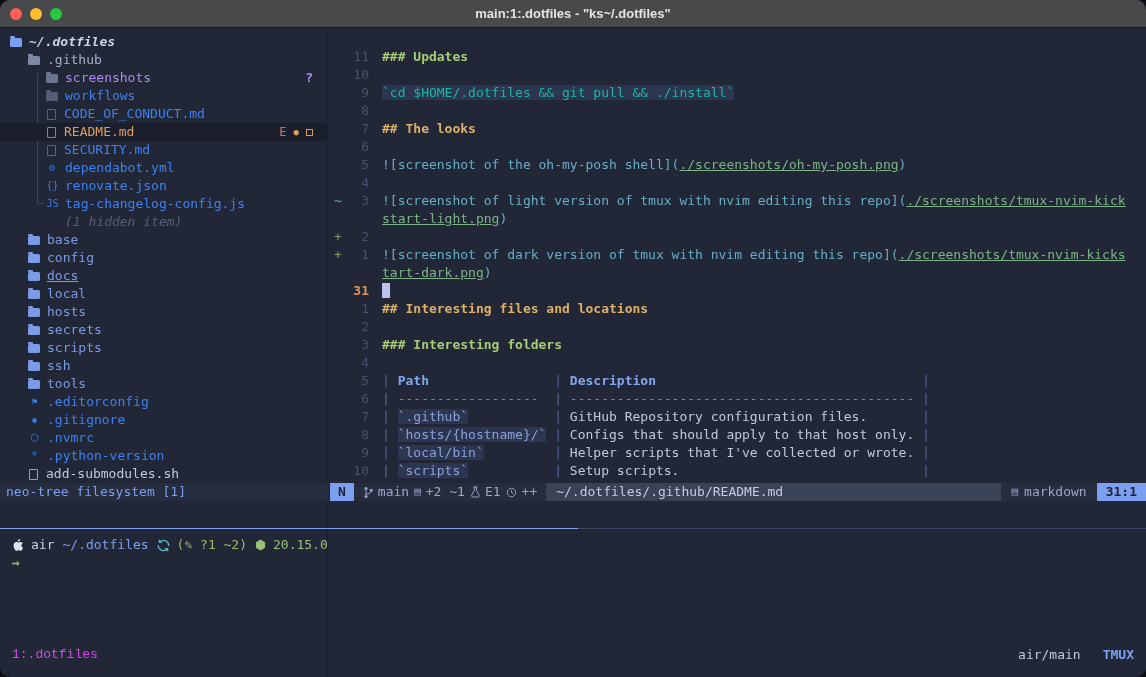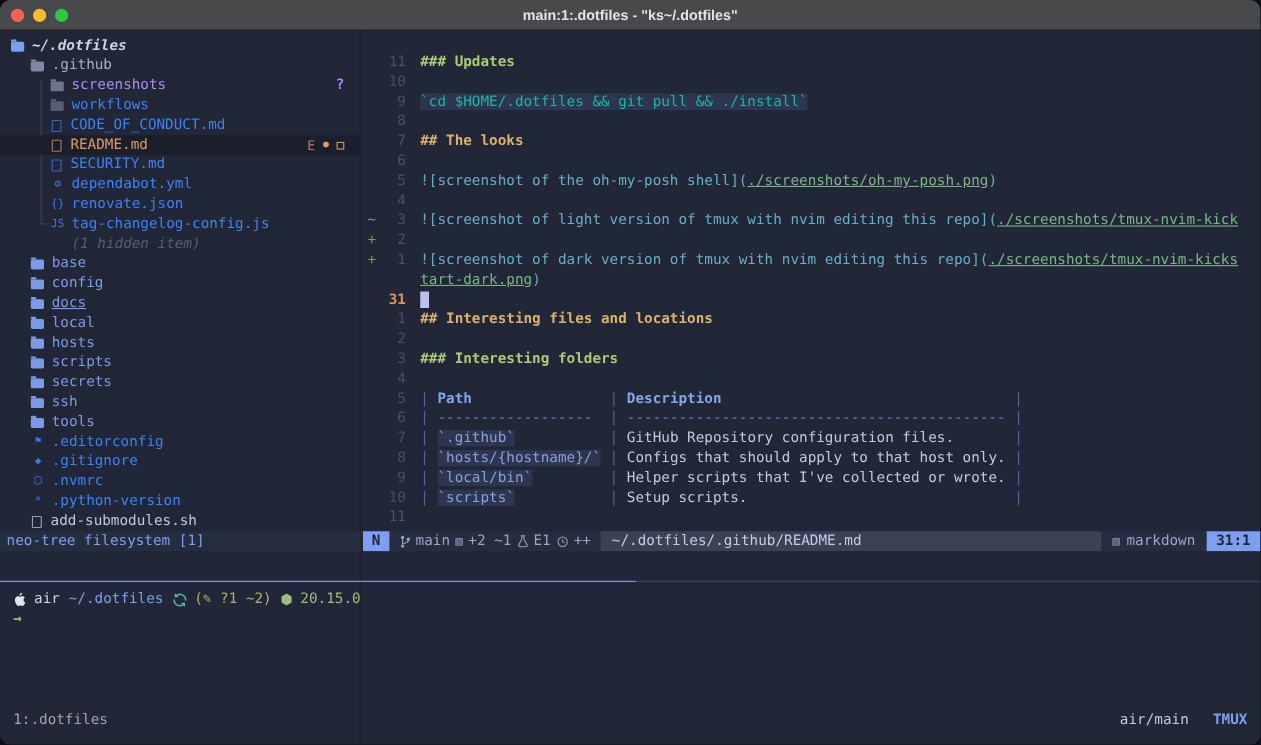--- a/index.html
+++ b/index.html
@@ -81,21 +81,21 @@
                 background:linear-gradient(to right,#7ea4f0 0,#7ea4f0 578px,#3e4662 578px,#3e4662 100%);}
   #prompt{position:absolute;left:12px;top:508px;}
   .pline{height:18px;display:flex;align-items:center;white-space:pre;}
   .p-ic{display:inline-flex;align-items:center;margin-right:7px;}
   .p-host{color:#ccd3e6;margin-right:8px;}
   .p-cwd{color:#7d9ff2;margin-right:8px;}
   .p-git{color:#a9b665;margin-right:8px;}
   .p-node{color:#98c07c;}
   .p-arrow{color:#a9b665;font-weight:bold;}
   #tmuxbar{position:absolute;left:0;right:0;top:617px;height:20px;display:flex;align-items:center;padding:0 12px;box-sizing:border-box;}
-  .t-win{color:#a3a3a3;}
+  .t-win{color:#d946ef;font-family:Liberation Mono, monospace;}
   .t-fill{flex:1;}
   .t-sess{color:#c6ccdc;margin-right:22px;}
   .t-badge{color:#7d9ff2;font-weight:bold;}
 </style>
 </head>
 <body>
 
 <div id="window">
   <div id="titlebar">
     <div class="lights">
@@ -121,22 +121,22 @@
           <div class="trow st-dim" style="padding-left: 46px;"><span class="icd"></span><span class="lbl">SECURITY.md</span></div>
           <div class="trow st-dim" style="padding-left: 46px;"><span class="ict">⚙</span><span class="lbl">dependabot.yml</span></div>
           <div class="trow st-dim" style="padding-left: 46px;"><span class="ict">{}</span><span class="lbl">renovate.json</span></div>
           <div class="trow st-dim" style="padding-left: 46px;"><span class="ict">JS</span><span class="lbl">tag-changelog-config.js</span></div>
           <div class="trow st-hidden" style="padding-left: 46px;"><span class="icn"></span><span class="lbl">(1 hidden item)</span></div>
           <div class="trow st-dir" style="padding-left: 28px;"><span class="icf"></span><span class="lbl">base</span></div>
           <div class="trow st-dir" style="padding-left: 28px;"><span class="icf"></span><span class="lbl">config</span></div>
           <div class="trow st-dir" style="padding-left: 28px; text-decoration: underline;"><span class="icf"></span><span class="lbl">docs</span></div>
           <div class="trow st-dir" style="padding-left: 28px;"><span class="icf"></span><span class="lbl">local</span></div>
           <div class="trow st-dir" style="padding-left: 28px;"><span class="icf"></span><span class="lbl">hosts</span></div>
+          <div class="trow st-dir" style="padding-left: 28px;"><span class="icf"></span><span class="lbl">secrets</span></div>
           <div class="trow st-dir" style="padding-left: 28px;"><span class="icf"></span><span class="lbl">scripts</span></div>
-          <div class="trow st-dir" style="padding-left: 28px;"><span class="icf"></span><span class="lbl">secrets</span></div>
           <div class="trow st-dir" style="padding-left: 28px;"><span class="icf"></span><span class="lbl">ssh</span></div>
           <div class="trow st-dir" style="padding-left: 28px;"><span class="icf"></span><span class="lbl">tools</span></div>
           <div class="trow st-dim" style="padding-left: 28px;"><span class="ict">⚑</span><span class="lbl">.editorconfig</span></div>
           <div class="trow st-dim" style="padding-left: 28px;"><span class="ict">◆</span><span class="lbl">.gitignore</span></div>
           <div class="trow st-dim" style="padding-left: 28px;"><span class="ict">⬡</span><span class="lbl">.nvmrc</span></div>
           <div class="trow st-dim" style="padding-left: 28px;"><span class="ict">*</span><span class="lbl">.python-version</span></div>
           <div class="trow st-bright" style="padding-left: 28px;"><span class="icd"></span><span class="lbl">add-submodules.sh</span></div>
         </div>
       <div id="tree-footer">neo-tree filesystem [1]</div>
     </div>
@@ -145,20 +145,21 @@
       <div id="buffer">
           <div class="erow"><span class="esign "></span><span class="enum">11</span><span class="etext"><span class="sg-h3">### Updates</span></span></div>
           <div class="erow"><span class="esign "></span><span class="enum">10</span><span class="etext"></span></div>
           <div class="erow"><span class="esign "></span><span class="enum">9</span><span class="etext"><span class="sg-code">`cd $HOME/.dotfiles &amp;&amp; git pull &amp;&amp; ./install`</span></span></div>
           <div class="erow"><span class="esign "></span><span class="enum">8</span><span class="etext"></span></div>
           <div class="erow"><span class="esign "></span><span class="enum">7</span><span class="etext"><span class="sg-h2">## The looks</span></span></div>
           <div class="erow"><span class="esign "></span><span class="enum">6</span><span class="etext"></span></div>
           <div class="erow"><span class="esign "></span><span class="enum">5</span><span class="etext"><span class="sg-img">![screenshot of the oh-my-posh shell](</span><span class="sg-url">./screenshots/oh-my-posh.png</span><span class="sg-img">)</span></span></div>
           <div class="erow"><span class="esign "></span><span class="enum">4</span><span class="etext"></span></div>
           <div class="erow"><span class="esign sgn-chg">~</span><span class="enum">3</span><span class="etext"><span class="sg-img">![screenshot of light version of tmux with nvim editing this repo](</span><span class="sg-url">./screenshots/tmux-nvim-kick</span></span></div>
+          <div class="erow"><span class="esign "></span><span class="enum"></span><span class="etext"><span class="sg-url">start-light.png</span><span class="sg-img">)</span></span></div>
           <div class="erow"><span class="esign sgn-add">+</span><span class="enum">2</span><span class="etext"></span></div>
           <div class="erow"><span class="esign sgn-add">+</span><span class="enum">1</span><span class="etext"><span class="sg-img">![screenshot of dark version of tmux with nvim editing this repo](</span><span class="sg-url">./screenshots/tmux-nvim-kicks</span></span></div>
           <div class="erow"><span class="esign "></span><span class="enum"></span><span class="etext"><span class="sg-url">tart-dark.png</span><span class="sg-img">)</span></span></div>
           <div class="erow"><span class="esign "></span><span class="enum cur">31</span><span class="etext"><span class="sg-cursor"> </span></span></div>
           <div class="erow"><span class="esign "></span><span class="enum">1</span><span class="etext"><span class="sg-h2">## Interesting files and locations</span></span></div>
           <div class="erow"><span class="esign "></span><span class="enum">2</span><span class="etext"></span></div>
           <div class="erow"><span class="esign "></span><span class="enum">3</span><span class="etext"><span class="sg-h3">### Interesting folders</span></span></div>
           <div class="erow"><span class="esign "></span><span class="enum">4</span><span class="etext"></span></div>
           <div class="erow"><span class="esign "></span><span class="enum">5</span><span class="etext"><span class="sg-pipe">| </span><span class="sg-thead">Path</span><span class="sg-plain">                </span><span class="sg-pipe">| </span><span class="sg-thead">Description</span><span class="sg-plain">                                  </span><span class="sg-pipe">|</span></span></div>
           <div class="erow"><span class="esign "></span><span class="enum">6</span><span class="etext"><span class="sg-pipe">| </span><span class="sg-dash">------------------</span><span class="sg-plain">  </span><span class="sg-pipe">| </span><span class="sg-dash">--------------------------------------------</span><span class="sg-plain"> </span><span class="sg-pipe">|</span></span></div>

